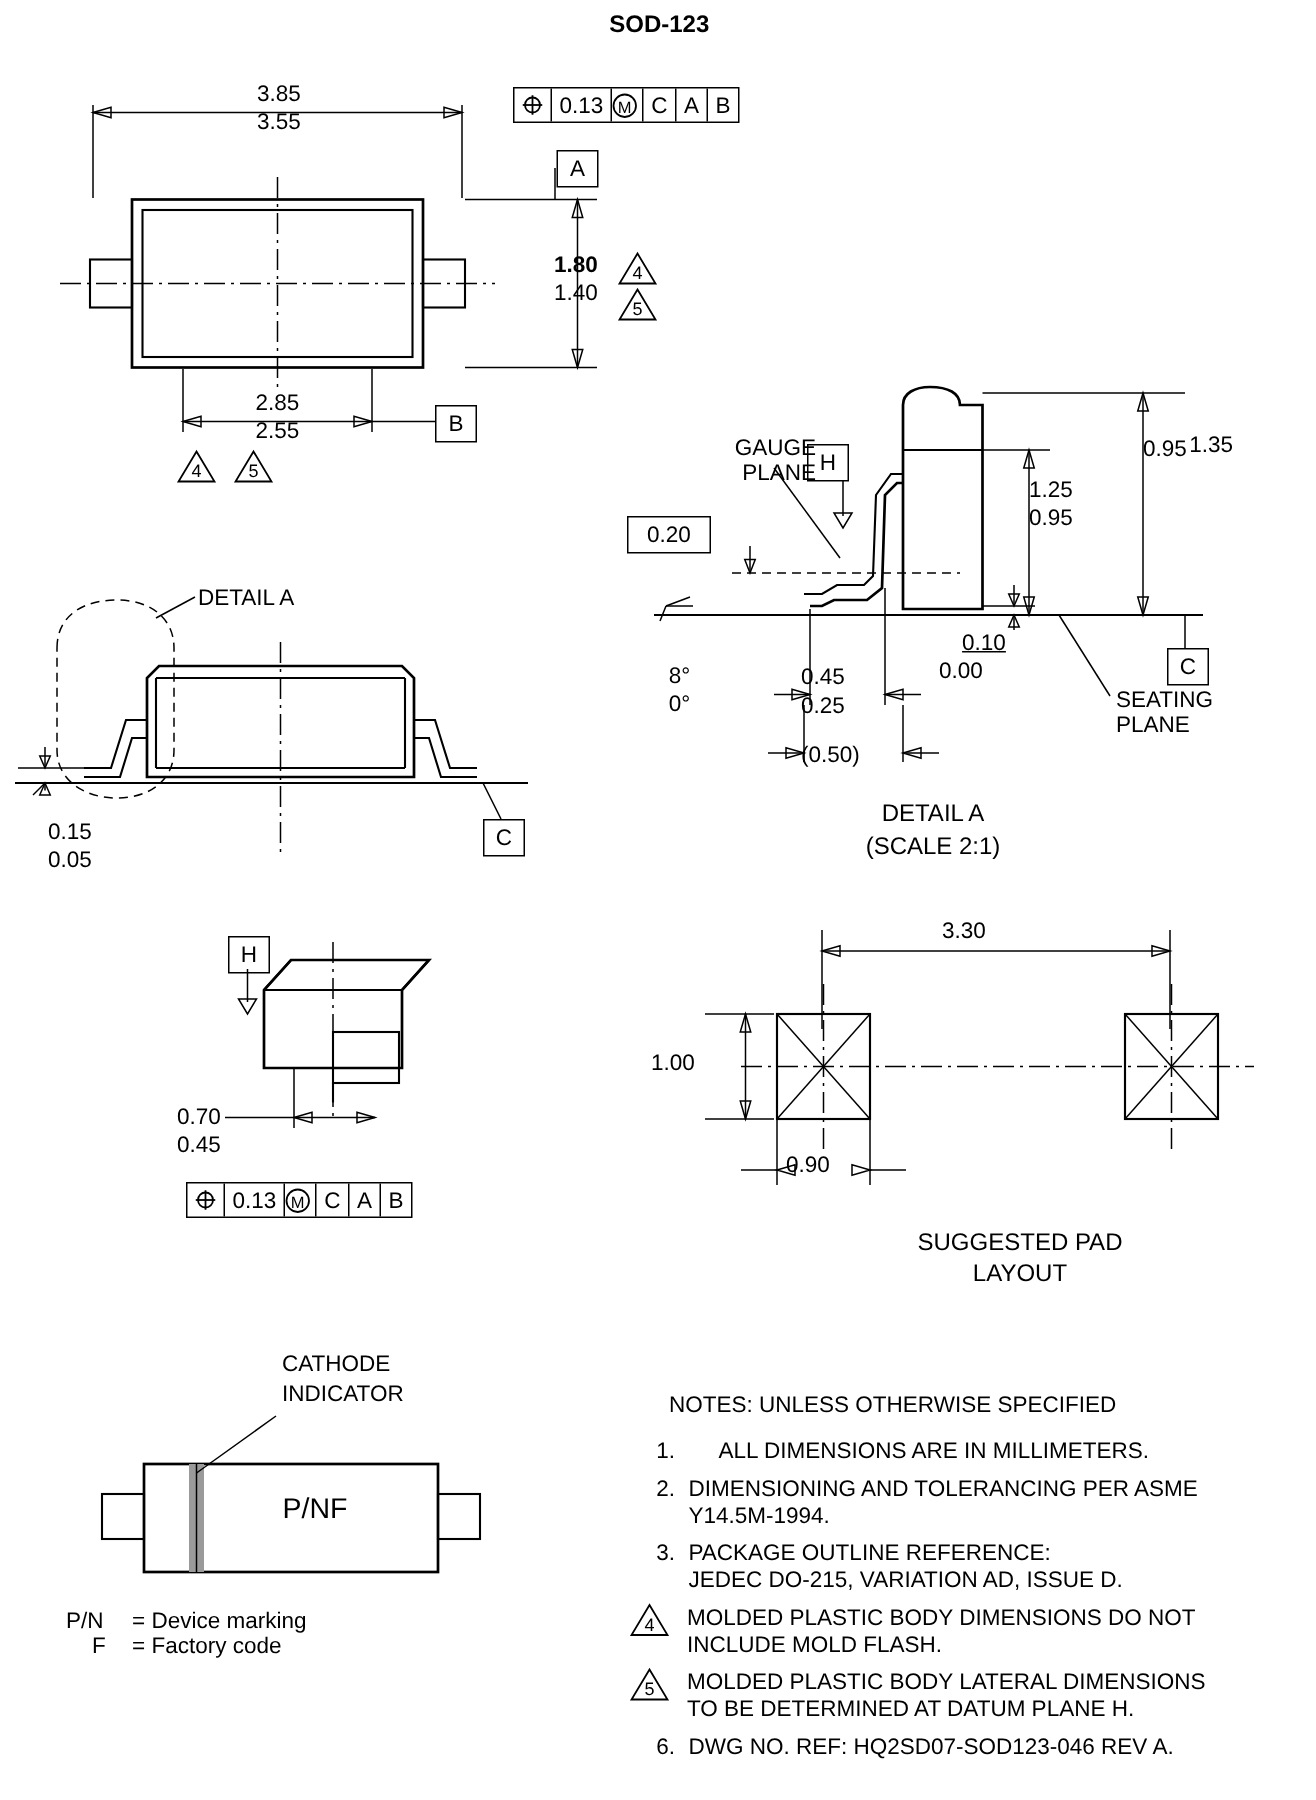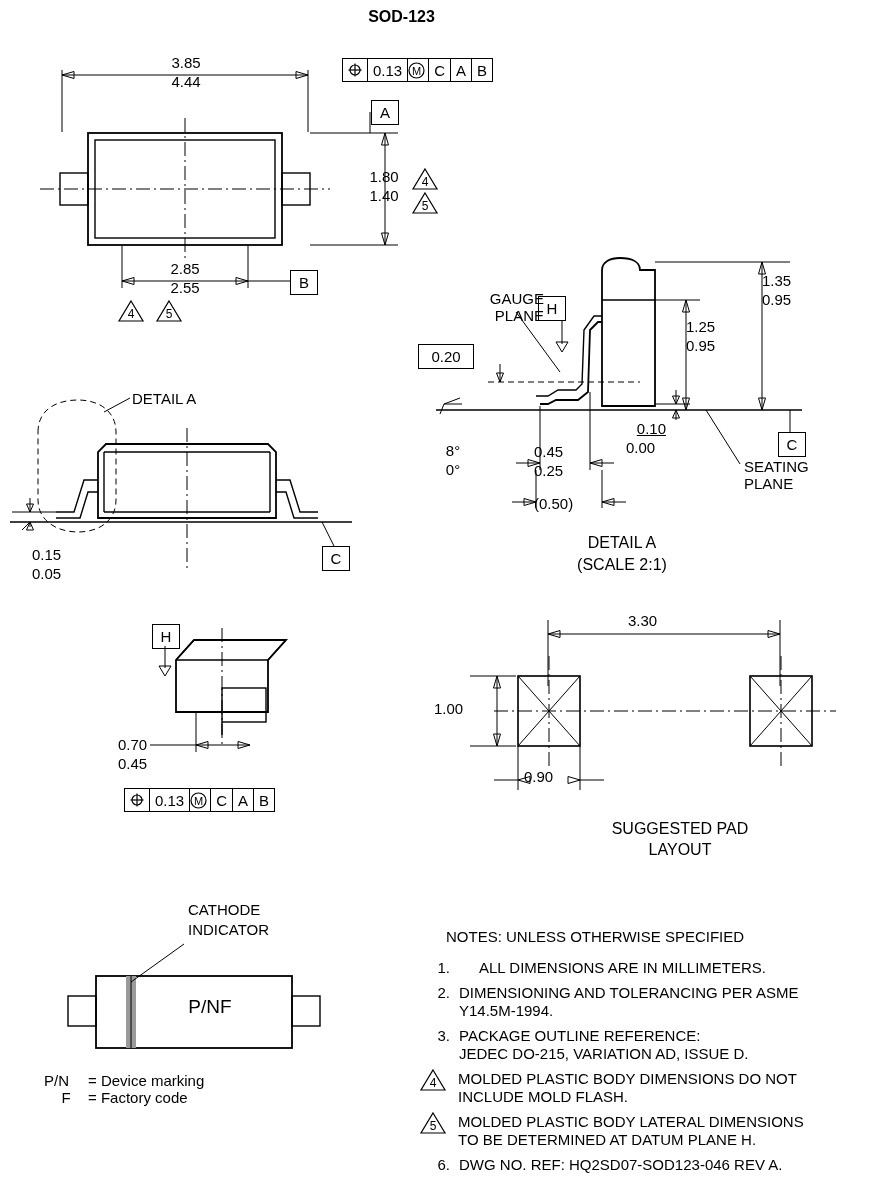--- a/index.html
+++ b/index.html
@@ -32,21 +32,21 @@
   .noteitem{display:flex;margin-bottom:7px;}
   .noteitem .num{width:26px;text-align:right;padding-right:9px;flex:none;font-size:15px;}
   .noteitem .body{font-size:15px;line-height:18px;}
   .trinote{width:26px;flex:none;position:relative;height:20px;}
 </style>
 </head>
 <body>
 
 <div class="root">
 
-  <div class="abs txt bold ctr" style="left:0;top:8px;width:803px;font-size:16px;">SOD-123</div>
+  <div class="abs txt bold ctr" style="left:0;top:8px;width:803px;font-size:16px;padding-left:38px;">SOD-123</div>
 
   <svg width="877" height="1200">
 
     <line class="ln thin" x1="62" y1="70" x2="62" y2="132"></line>
     <line class="ln thin" x1="308" y1="70" x2="308" y2="132"></line>
     <line class="ln thin" x1="62" y1="75" x2="308" y2="75"></line>
     <path class="ln thin" d="M62 75 L74 71.5 L74 78.5 Z" fill="#000"></path>
     <path class="ln thin" d="M308 75 L296 71.5 L296 78.5 Z" fill="#000"></path>
 
     <rect class="ln thick fillnone" x="88" y="133" width="194" height="112"></rect>
@@ -215,21 +215,21 @@
     <rect class="ln thick fillnone" x="96" y="976" width="196" height="72"></rect>
     <rect class="ln med fillnone" x="68" y="996" width="28" height="30"></rect>
     <rect class="ln med fillnone" x="292" y="996" width="28" height="30"></rect>
     <rect x="126" y="976" width="10" height="72" fill="#9a9a9a"></rect>
     <line class="ln thin" x1="131" y1="976" x2="131" y2="1048"></line>
 
     <line class="ln thin" x1="131" y1="982" x2="184" y2="944"></line>
   </svg>
 
   <div class="abs dimstack" style="left:146px;top:54px;width:80px;">3.85</div>
-  <div class="abs dimstack" style="left:146px;top:73px;width:80px;">4.44</div>
+  <div class="abs dimstack" style="left:146px;top:73px;width:80px;">3.55</div>
 
   <div class="abs fcf" style="left:342px;top:58px;">
     <div>
       <svg width="14" height="14" style="position:static;">
         <circle cx="7" cy="7" r="5" fill="none" stroke="#000" stroke-width="1.2"></circle>
         <line x1="7" y1="0.5" x2="7" y2="13.5" stroke="#000" stroke-width="1.2"></line>
         <line x1="0.5" y1="7" x2="13.5" y2="7" stroke="#000" stroke-width="1.2"></line>
       </svg>
     </div>
     <div>0.13</div>
@@ -239,21 +239,21 @@
         <text x="8.5" y="13" font-size="11" text-anchor="middle" font-family="Liberation Sans, sans-serif">M</text>
       </svg>
     </div>
     <div style="border-left:1.4px solid #000;">C</div>
     <div>A</div>
     <div>B</div>
   </div>
 
   <div class="abs box" style="left:371px;top:100px;width:26px;height:23px;font-size:15px;">A</div>
 
-  <div class="abs dimstack" style="left:355px;top:168px;width:58px;">1.80</div>
+  <div class="abs dimstack" style="left:355px;top:168px;width:58px;font-weight:bold;">1.80</div>
   <div class="abs dimstack" style="left:355px;top:187px;width:58px;">1.40</div>
 
   <div class="abs" style="left:412px;top:168px;">
     <svg width="26" height="22" style="position:static;">
       <polygon points="13,1 25,21 1,21" fill="none" stroke="#000" stroke-width="1.2"></polygon>
       <text x="13" y="18" font-size="12" text-anchor="middle" font-family="Liberation Sans, sans-serif">4</text>
     </svg>
   </div>
   <div class="abs" style="left:412px;top:192px;">
     <svg width="26" height="22" style="position:static;">
@@ -314,27 +314,27 @@
   <div class="abs box" style="left:418px;top:344px;width:54px;height:23px;font-size:15px;">0.20</div>
   <div class="abs box" style="left:538px;top:296px;width:26px;height:23px;font-size:15px;">H</div>
 
   <div class="abs dimstack" style="left:430px;top:442px;width:46px;">8°</div>
   <div class="abs dimstack" style="left:430px;top:461px;width:46px;">0°</div>
 
   <div class="abs dimstack" style="left:534px;top:443px;width:60px;text-align:left;">0.45</div>
   <div class="abs dimstack" style="left:534px;top:462px;width:60px;text-align:left;">0.25</div>
   <div class="abs dimstack" style="left:534px;top:495px;width:76px;text-align:left;">(0.50)</div>
 
-  <div class="abs dimstack" style="left:606px;top:420px;width:60px;text-align:right;text-decoration:underline;">0.10</div>
+  <div class="abs dimstack" style="left:626px;top:420px;width:60px;text-align:center;text-decoration:underline;">0.10</div>
   <div class="abs dimstack" style="left:626px;top:439px;width:60px;text-align:left;">0.00</div>
 
   <div class="abs dimstack" style="left:686px;top:318px;width:60px;text-align:left;">1.25</div>
   <div class="abs dimstack" style="left:686px;top:337px;width:60px;text-align:left;">0.95</div>
 
-  <div class="abs dimstack" style="left:762px;top:272px;width:60px;text-align:left;">1.35</div>
+  <div class="abs dimstack" style="left:762px;top:288px;width:60px;text-align:right;">1.35</div>
   <div class="abs dimstack" style="left:762px;top:291px;width:60px;text-align:left;">0.95</div>
 
   <div class="abs box" style="left:778px;top:432px;width:26px;height:23px;font-size:15px;">C</div>
   <div class="abs txt" style="left:744px;top:458px;">SEATING
 PLANE</div>
 
   <div class="abs txt" style="left:512px;top:534px;width:220px;text-align:center;font-size:16px;">DETAIL A</div>
   <div class="abs txt" style="left:512px;top:556px;width:220px;text-align:center;font-size:16px;">(SCALE 2:1)</div>
 
   <div class="abs txt" style="left:628px;top:612px;">3.30</div>

